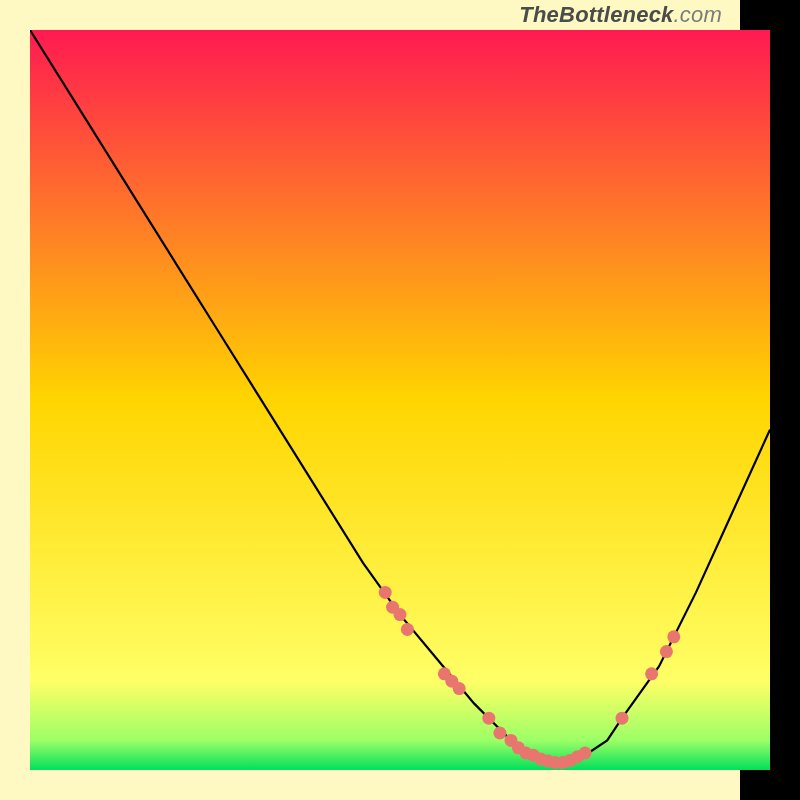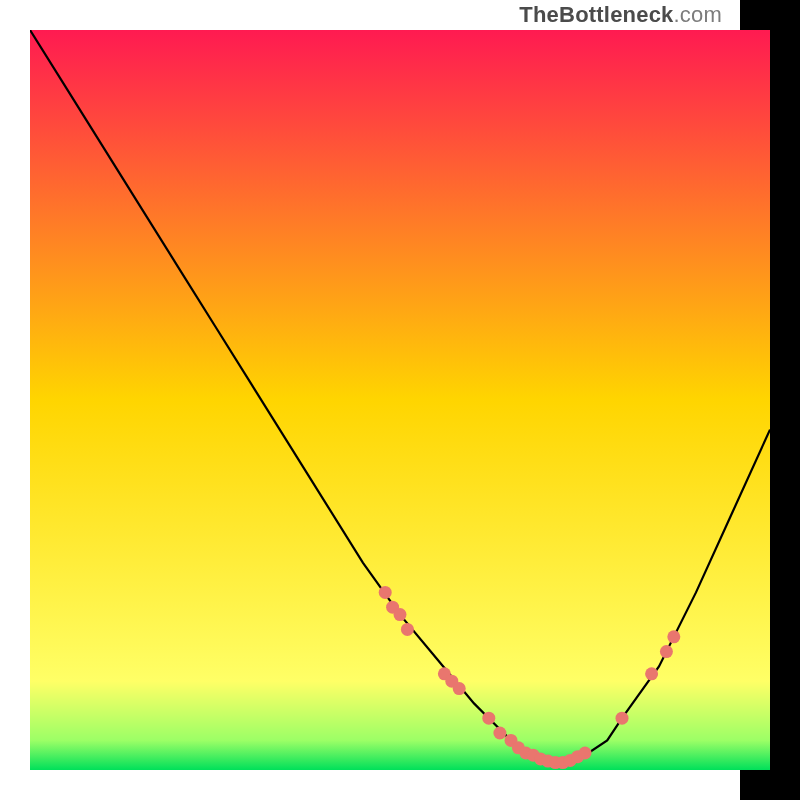--- a/index.html
+++ b/index.html
@@ -8,21 +8,22 @@
     background: #000;
     width: 800px;
     height: 800px;
     overflow: hidden;
     font-family: Arial, Helvetica, sans-serif;
   }
   .outer {
     position: relative;
     width: 740px;
     height: 800px;
-    background: #ffffff;
+    background: #fef9c3;
+    font-style: italic;
   }
   .attribution {
     position: absolute;
     top: 2px;
     right: 18px;
     font-size: 22px;
     font-weight: 400;
     letter-spacing: 0.2px;
   }
   .attrib-strong {

